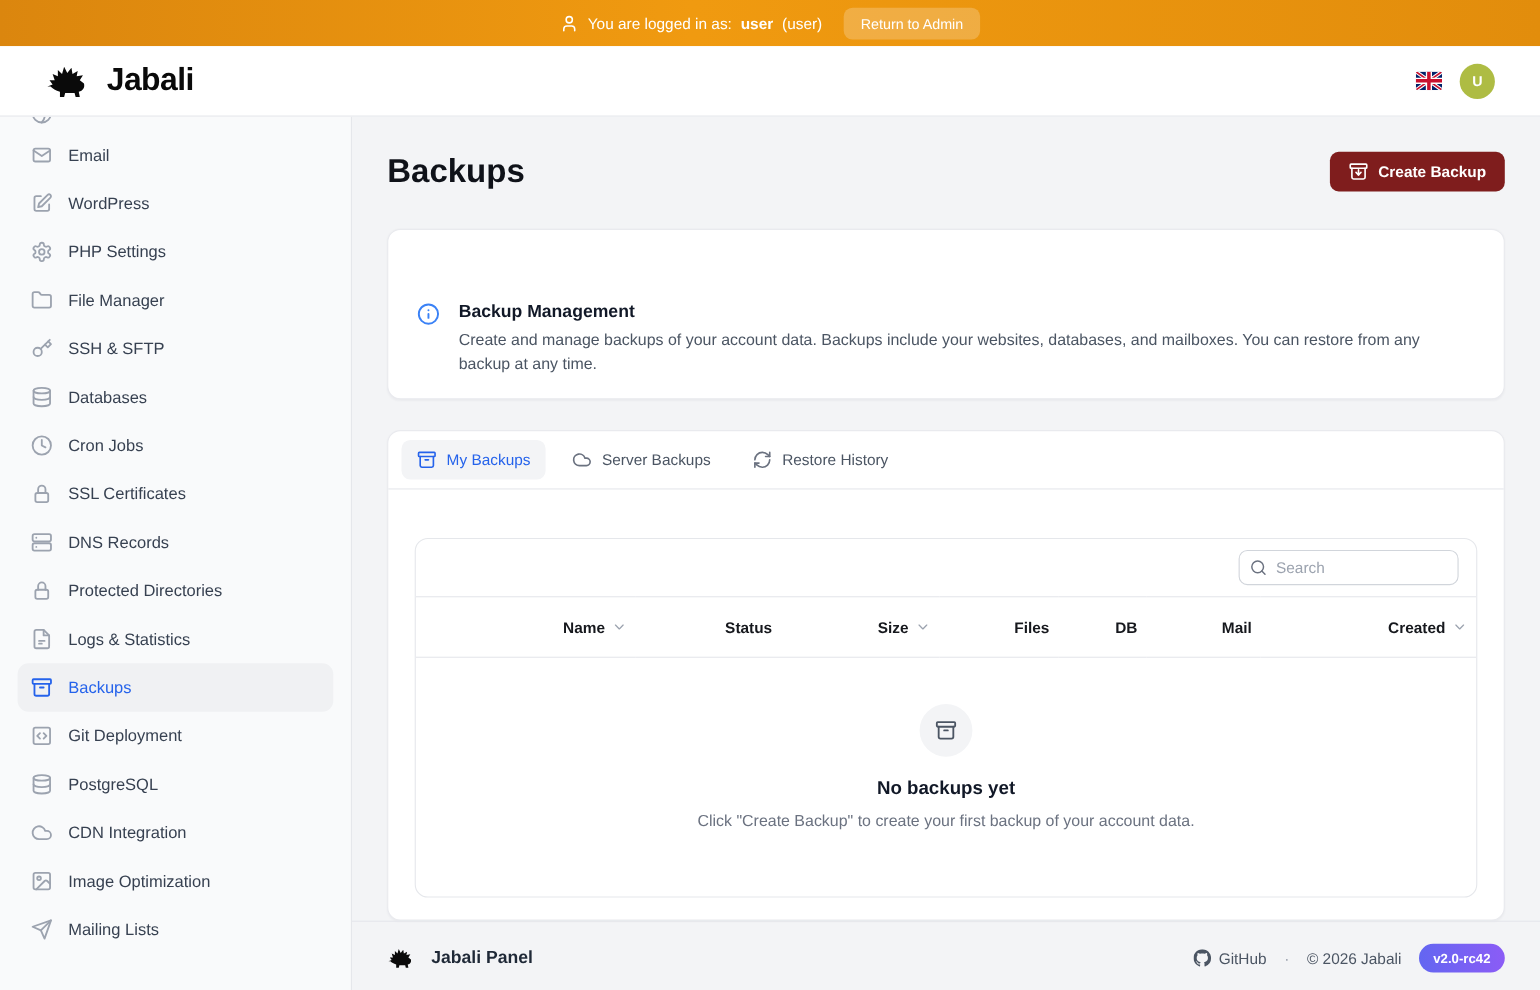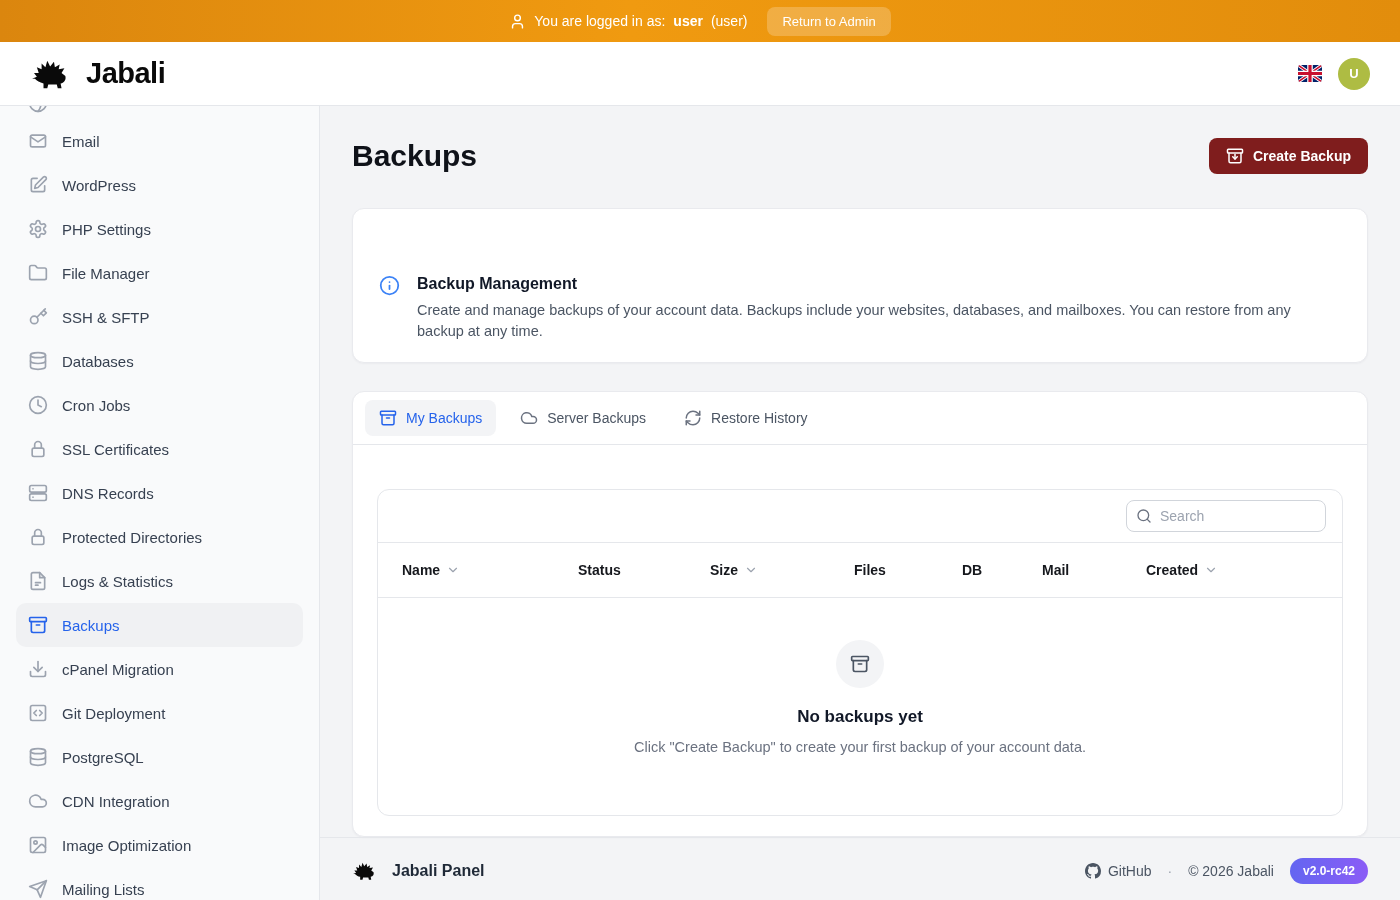--- a/index.html
+++ b/index.html
@@ -10,21 +10,21 @@
   
   .topbar { height:42px; background:linear-gradient(90deg,#db860e,#f09a10 45%,#e28d0c);
     display:flex; align-items:center; justify-content:center; gap:10px; color:#fff; font-size:14px; }
   .topbar .msg { display:flex; align-items:center; gap:8px; }
   .topbar b { font-weight:700; }
   .return-btn { background:rgba(255,255,255,.22); border:none; color:#fff; font-size:13px;
     padding:7px 15px; border-radius:8px; margin-left:10px; cursor:pointer; font-family:inherit; }
 
   
   .header { height:64px; background:#fff; border-bottom:1px solid #e5e7eb;
-    display:flex; align-items:center; padding:0 30px; position:relative; z-index:5; }
+    display:flex; align-items:center; padding:0 41px; position:relative; z-index:5; }
   .brand { display:flex; align-items:center; gap:10px; }
   .brand-name { font-size:29px; font-weight:800; letter-spacing:-0.5px; color:#0a0a0a; }
   .header-right { margin-left:auto; display:flex; align-items:center; gap:16px; }
   .flag { border-radius:2px; cursor:pointer; }
   .avatar { width:32px; height:32px; border-radius:50%; background:#aebc43; color:#fff;
     font-size:13px; font-weight:700; display:flex; align-items:center; justify-content:center; cursor:pointer; }
 
   
   .layout { display:flex; height:794px; }
 
@@ -68,21 +68,21 @@
   .inner-card { border:1px solid #e5e7eb; border-radius:12px; overflow:hidden; background:#fff; }
   .search-row { display:flex; justify-content:flex-end; padding:10px 16px; }
   .search-box { position:relative; width:200px; }
   .search-box input { width:100%; height:32px; border:1px solid #d1d5db; border-radius:8px;
     padding:6px 10px 6px 33px; font-size:14px; color:#737373; font-family:inherit; outline:none; background:#fff; }
   .search-box input::placeholder { color:#9ca3af; }
   .search-icon { position:absolute; left:10px; top:8px; color:#6b7280; pointer-events:none; }
 
   table.backups { width:100%; border-collapse:collapse; table-layout:fixed; }
   table.backups thead th { border-top:1px solid #e5e7eb; border-bottom:1px solid #e5e7eb;
-    text-align:left; font-size:14px; font-weight:700; color:#16181d; padding:19px 8px 19px 0; }
+    text-align:right; font-size:14px; font-weight:700; color:#16181d; padding:19px 8px 19px 0; }
   table.backups thead th:first-child { padding-left:24px; }
   th .th-wrap { display:inline-flex; align-items:center; gap:6px; }
   th .chev { color:#9ca3af; }
   .sortable { cursor:pointer; }
 
   .empty-cell { text-align:center; padding:42px 0 60px 0; }
   .empty-circle { width:48px; height:48px; border-radius:50%; background:#f3f4f6; margin:0 auto 19px;
     display:flex; align-items:center; justify-content:center; color:#4b5563; }
   .empty-title { font-size:17px; font-weight:700; color:#111827; margin-bottom:12px; }
   .empty-msg { font-size:14.5px; color:#6b7280; }
@@ -235,28 +235,20 @@
         </svg>
       <span>Logs &amp; Statistics</span>
     </div>
     <div class="side-item active">
       <svg class="sicon" width="20" height="20" viewBox="0 0 24 24" fill="none" stroke="currentColor" stroke-width="2" stroke-linecap="round" stroke-linejoin="round">
           <rect x="2" y="3" width="20" height="5" rx="1"></rect>
           <path d="M4 8v11a2 2 0 0 0 2 2h12a2 2 0 0 0 2-2V8"></path>
           <path d="M10 12h4"></path>
         </svg>
       <span>Backups</span>
-    </div>
-    <div class="side-item">
-      <svg class="sicon" width="20" height="20" viewBox="0 0 24 24" fill="none" stroke="currentColor" stroke-width="2" stroke-linecap="round" stroke-linejoin="round">
-          <path d="M21 15v4a2 2 0 0 1-2 2H5a2 2 0 0 1-2-2v-4"></path>
-          <path d="m7 10 5 5 5-5"></path>
-          <path d="M12 15V3"></path>
-        </svg>
-      <span>cPanel Migration</span>
     </div>
     <div class="side-item">
       <svg class="sicon" width="20" height="20" viewBox="0 0 24 24" fill="none" stroke="currentColor" stroke-width="2" stroke-linecap="round" stroke-linejoin="round">
           <rect x="3" y="3" width="18" height="18" rx="2"></rect>
           <path d="m10 9-3 3 3 3"></path>
           <path d="m14 9 3 3-3 3"></path>
         </svg>
       <span>Git Deployment</span>
     </div>
     <div class="side-item">

